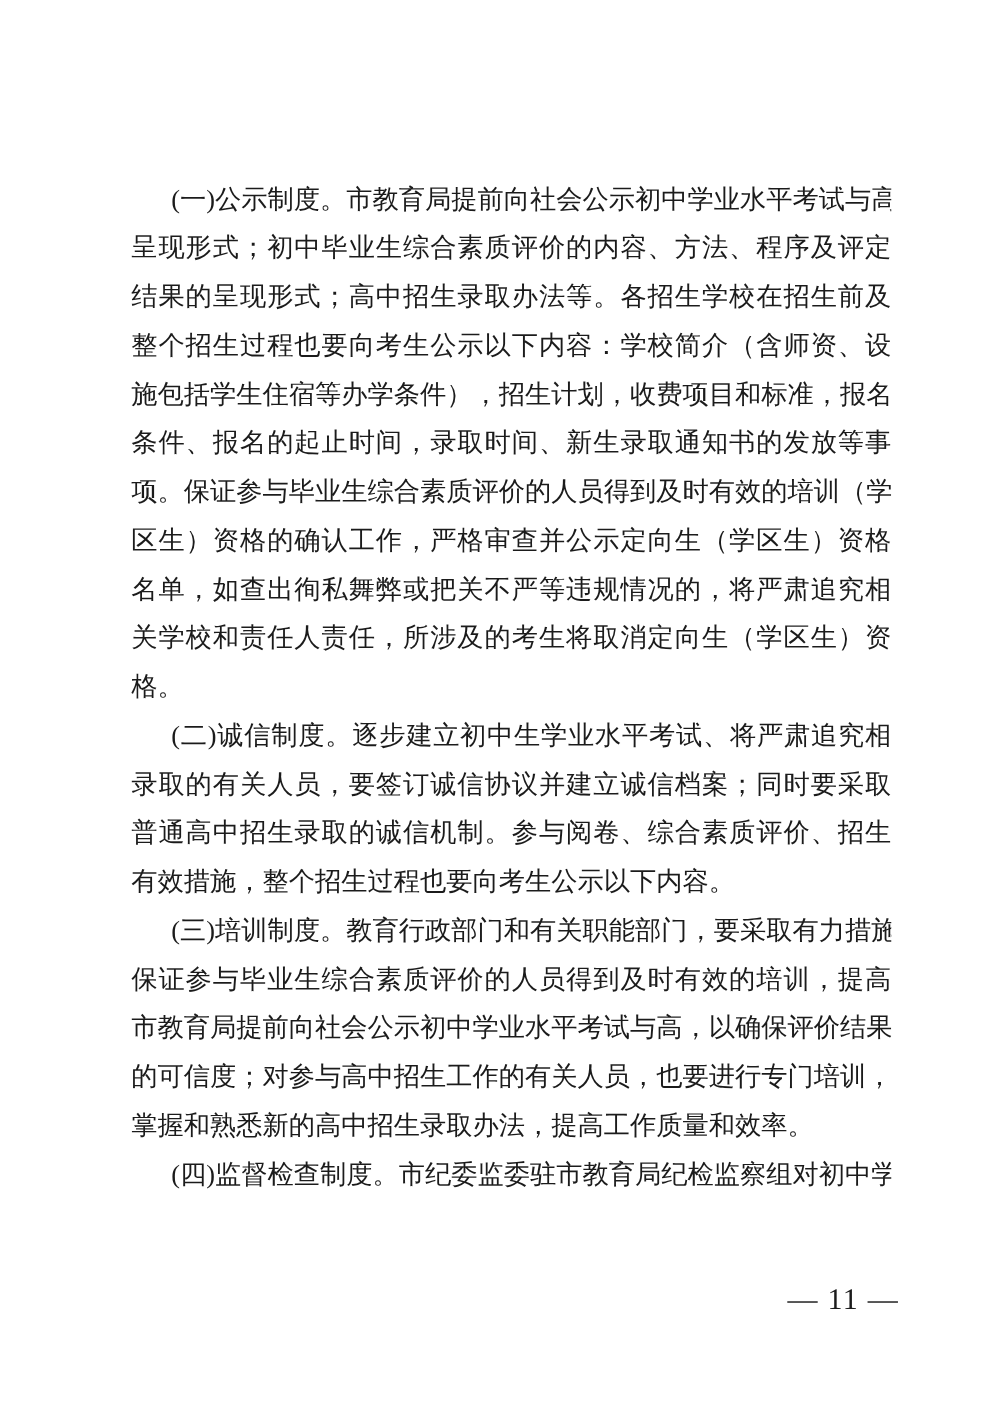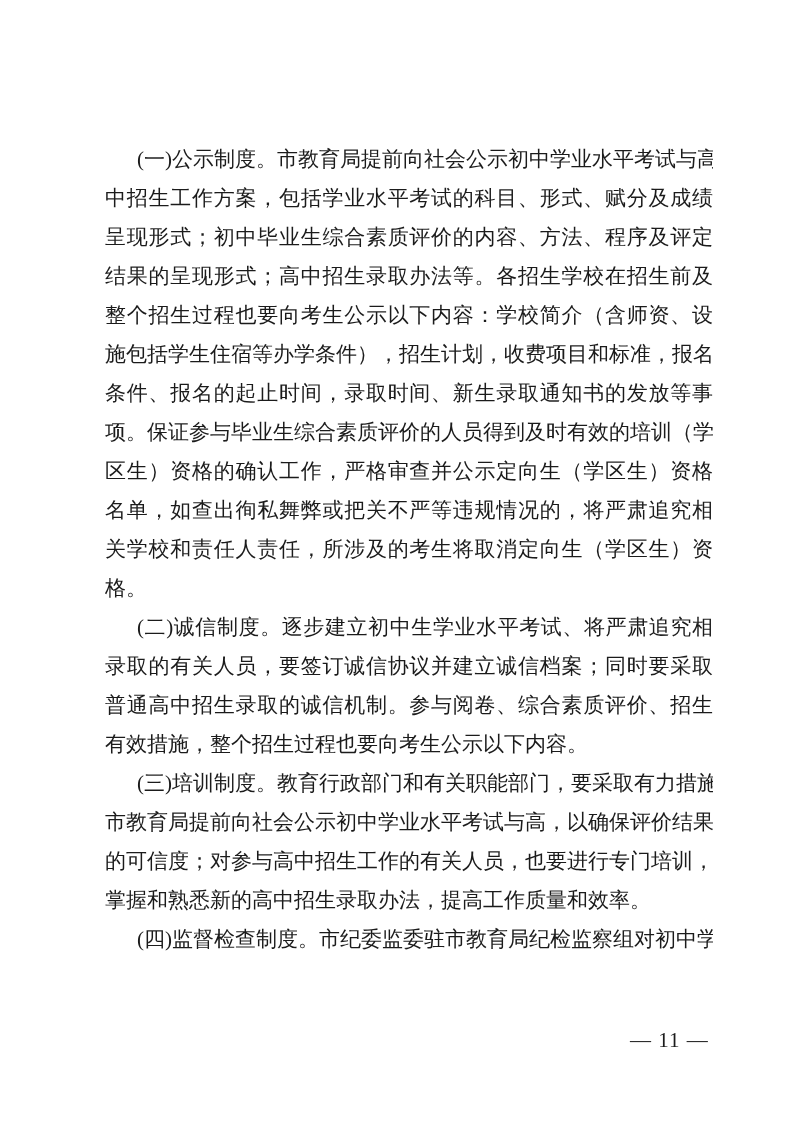--- a/index.html
+++ b/index.html
@@ -45,36 +45,35 @@
     text-indent: 32px;
   }
   .line.plain {
     text-align: left;
     text-align-last: left;
   }
   .page-number {
     position: absolute;
     left: 630px;
     top: 1026px;
-    font-size: 21px;
+    font-size: 24px;
     line-height: 28px;
     letter-spacing: 1px;
     color: #1b1b1b;
     white-space: nowrap;
   }
 </style>
 </head>
 <body>
 
 <div class="page">
   <div class="text-block">
 
     <div class="para">
       <div class="line indent">(一)公示制度。市教育局提前向社会公示初中学业水平考试与高</div>
-      <div class="line">中招生工作方案，包括学业水平考试的科目、形式、赋分及成绩</div>
       <div class="line">呈现形式；初中毕业生综合素质评价的内容、方法、程序及评定</div>
       <div class="line">结果的呈现形式；高中招生录取办法等。各招生学校在招生前及</div>
       <div class="line">整个招生过程也要向考生公示以下内容：学校简介（含师资、设</div>
       <div class="line">施包括学生住宿等办学条件），招生计划，收费项目和标准，报名</div>
       <div class="line">条件、报名的起止时间，录取时间、新生录取通知书的发放等事</div>
       <div class="line">项。保证参与毕业生综合素质评价的人员得到及时有效的培训（学</div>
       <div class="line">区生）资格的确认工作，严格审查并公示定向生（学区生）资格</div>
       <div class="line">名单，如查出徇私舞弊或把关不严等违规情况的，将严肃追究相</div>
       <div class="line">关学校和责任人责任，所涉及的考生将取消定向生（学区生）资</div>
       <div class="line plain">格。</div>
@@ -82,20 +81,21 @@
 
     <div class="para">
       <div class="line indent">(二)诚信制度。逐步建立初中生学业水平考试、将严肃追究相</div>
       <div class="line">录取的有关人员，要签订诚信协议并建立诚信档案；同时要采取</div>
       <div class="line">普通高中招生录取的诚信机制。参与阅卷、综合素质评价、招生</div>
       <div class="line plain">有效措施，整个招生过程也要向考生公示以下内容。</div>
     </div>
 
     <div class="para">
       <div class="line indent">(三)培训制度。教育行政部门和有关职能部门，要采取有力措施，</div>
+      <div class="line">保证参与毕业生综合素质评价的人员得到及时有效的培训，提高</div>
       <div class="line">市教育局提前向社会公示初中学业水平考试与高，以确保评价结果</div>
       <div class="line">的可信度；对参与高中招生工作的有关人员，也要进行专门培训，</div>
       <div class="line plain">掌握和熟悉新的高中招生录取办法，提高工作质量和效率。</div>
     </div>
 
     <div class="para">
       <div class="line indent">(四)监督检查制度。市纪委监委驻市教育局纪检监察组对初中学</div>
     </div>
 
   </div>

